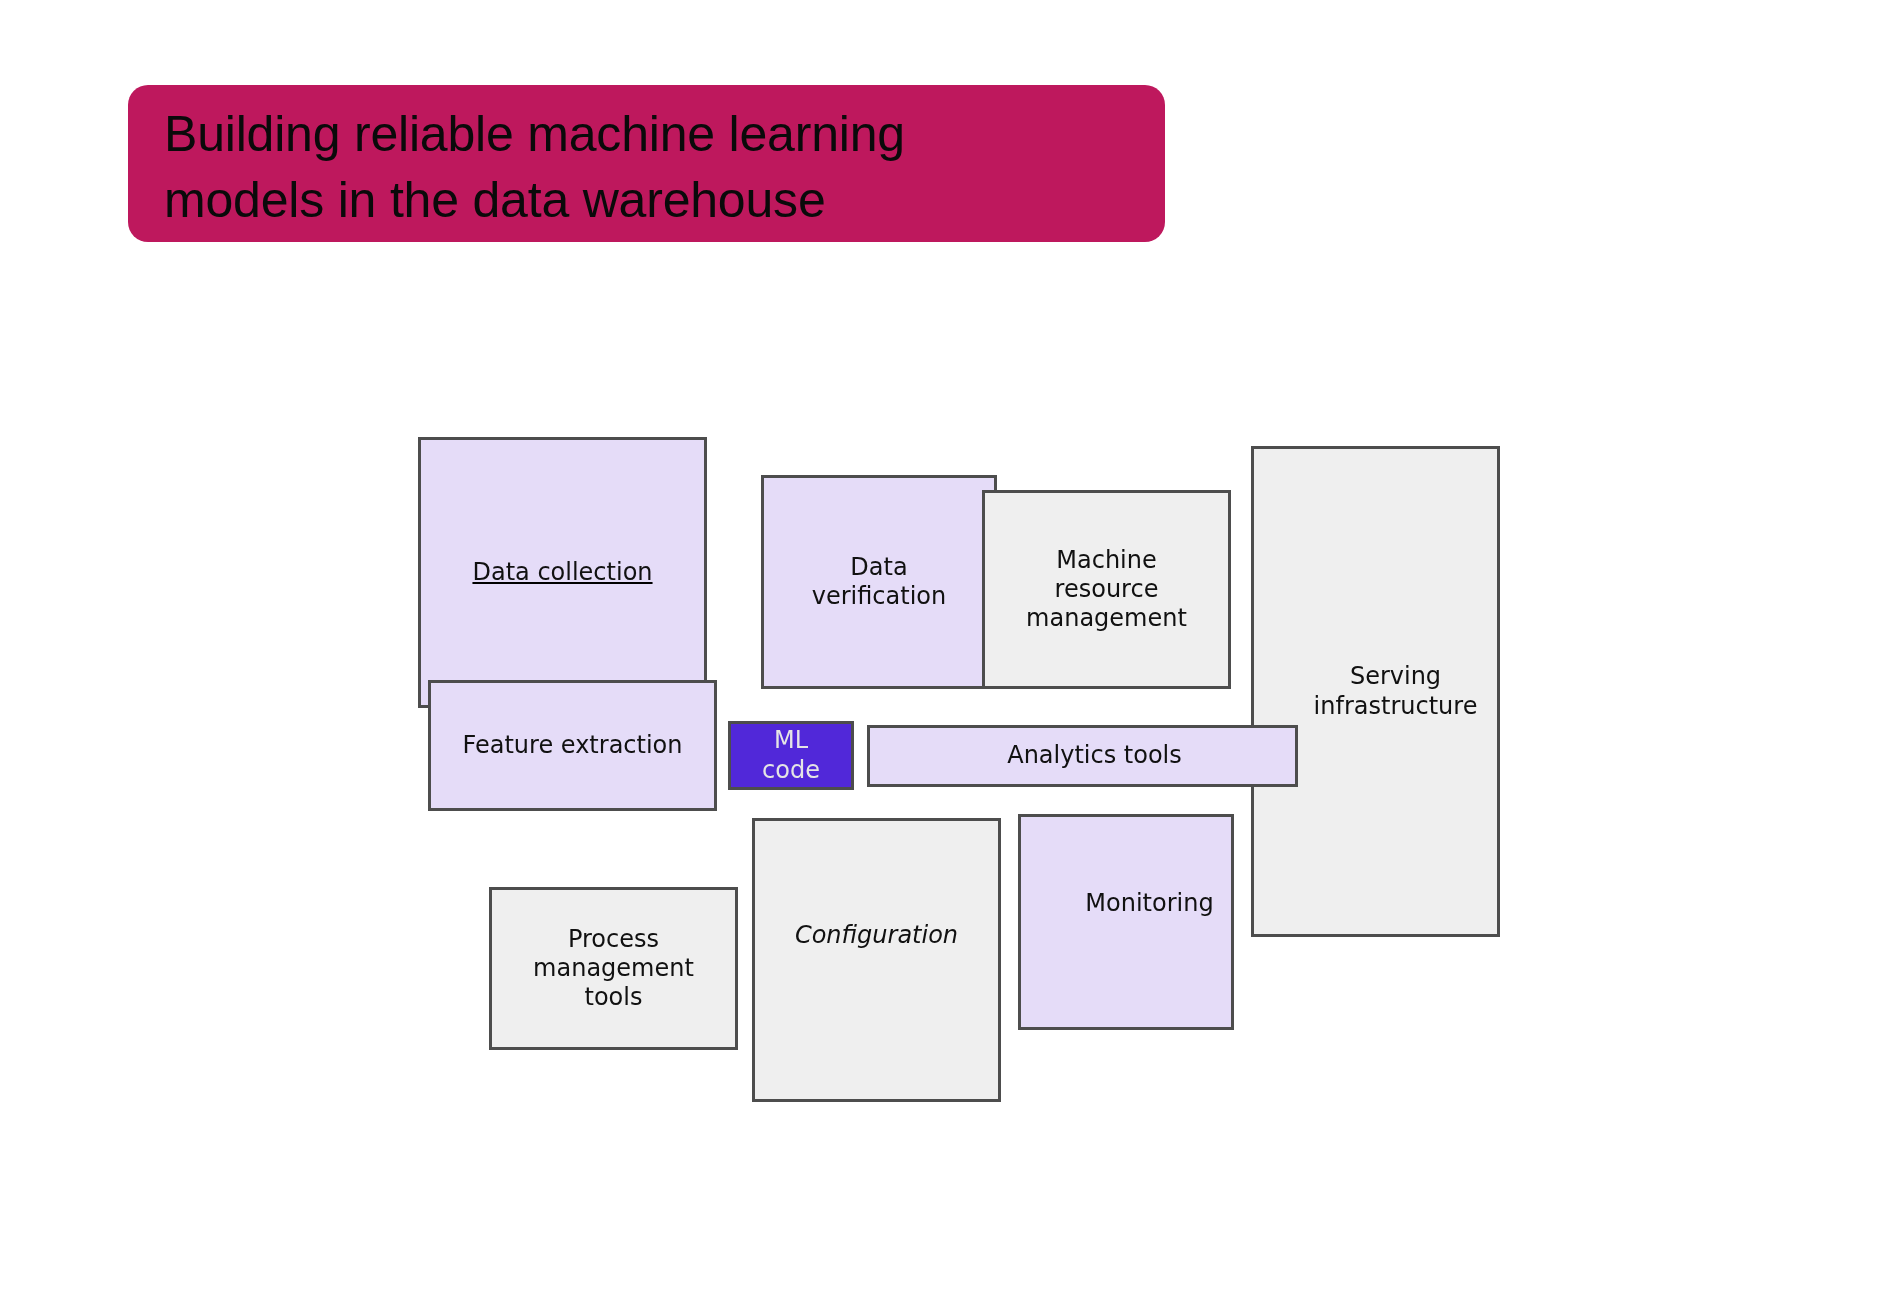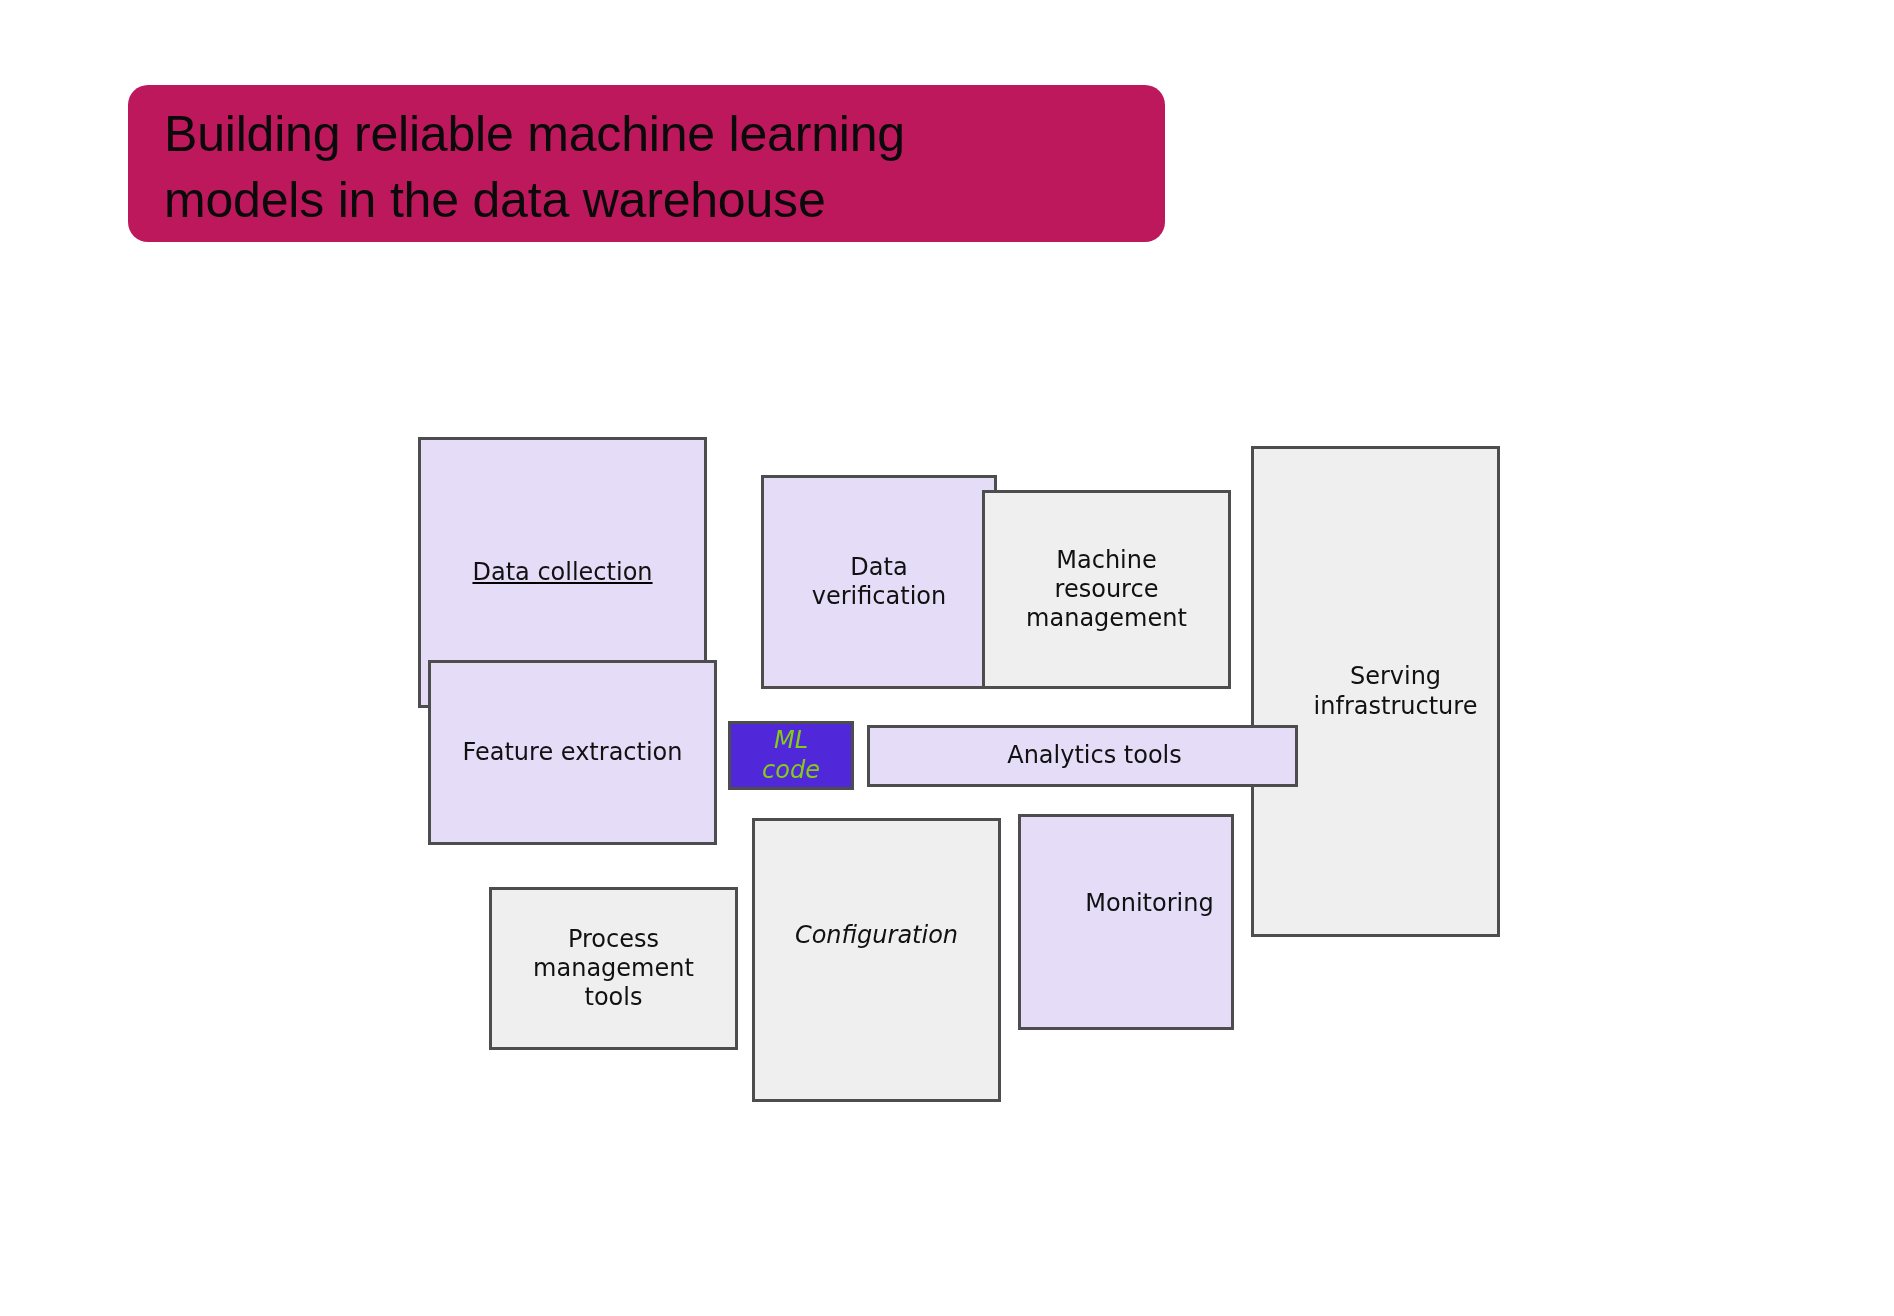--- a/index.html
+++ b/index.html
@@ -62,21 +62,21 @@
     font-size: 24px;
     line-height: 1.22;
     color: #111111;
     white-space: pre-line;
     padding: 0 6px;
   }
 
   .fill-lavender { background: #e5dcf8; }
   .fill-gray     { background: #efefef; }
   .fill-purple   { background: #5128d9; }
-  .fill-purple .label { color: #84cc16; font-style: italic; }
+  .fill-purple .label { color: #e5e5e5; }
 
   
   .va-center { align-items: center; }
   .va-upper  { align-items: flex-start; }
 </style>
 </head>
 <body>
 
 <div id="canvas">
 
@@ -95,21 +95,21 @@
       </div>
       <div class="box fill-gray va-center" style="left: 982px; top: 490px; width: 249px; height: 199px;">
         <span class="label">Machine
 resource
 management</span>
       </div>
       <div class="box fill-gray va-center" style="left: 1251px; top: 446px; width: 249px; height: 491px; padding-left: 40px;">
         <span class="label">Serving
 infrastructure</span>
       </div>
-      <div class="box fill-lavender va-center" style="left: 428px; top: 660px; width: 289px; height: 185px;">
+      <div class="box fill-lavender va-center" style="left: 428px; top: 680px; width: 289px; height: 131px;">
         <span class="label">Feature extraction</span>
       </div>
       <div class="box fill-purple va-center" style="left: 728px; top: 721px; width: 126px; height: 69px;">
         <span class="label">ML
 code</span>
       </div>
       <div class="box fill-lavender va-center" style="left: 867px; top: 725px; width: 431px; height: 62px; padding-left: 24px;">
         <span class="label">Analytics tools</span>
       </div>
       <div class="box fill-gray va-center" style="left: 489px; top: 887px; width: 249px; height: 163px;">

